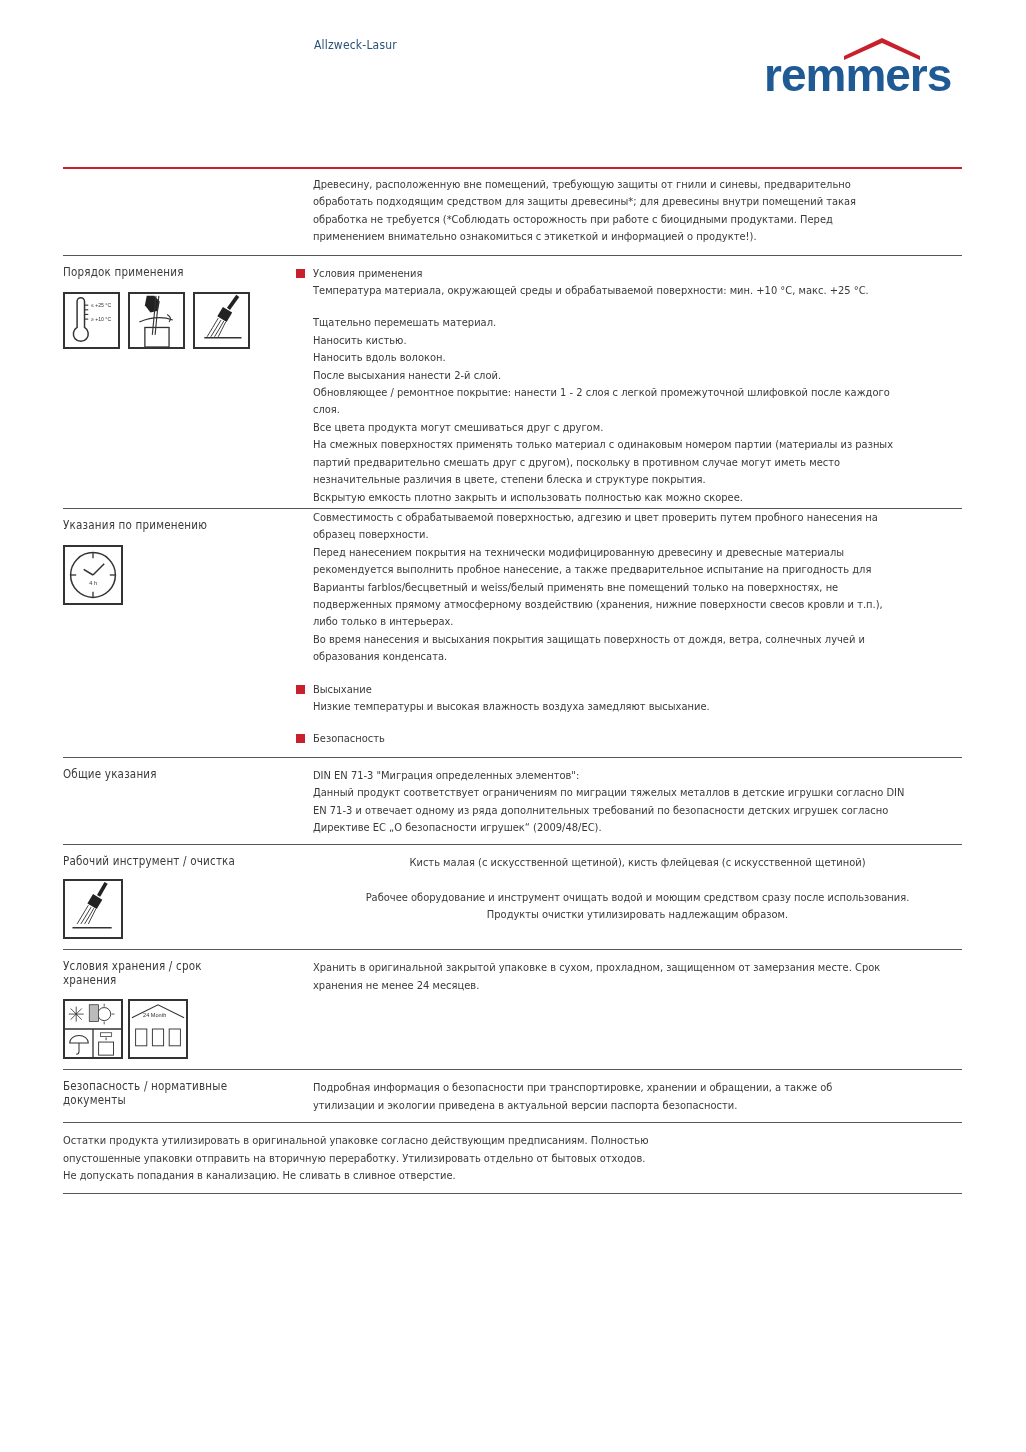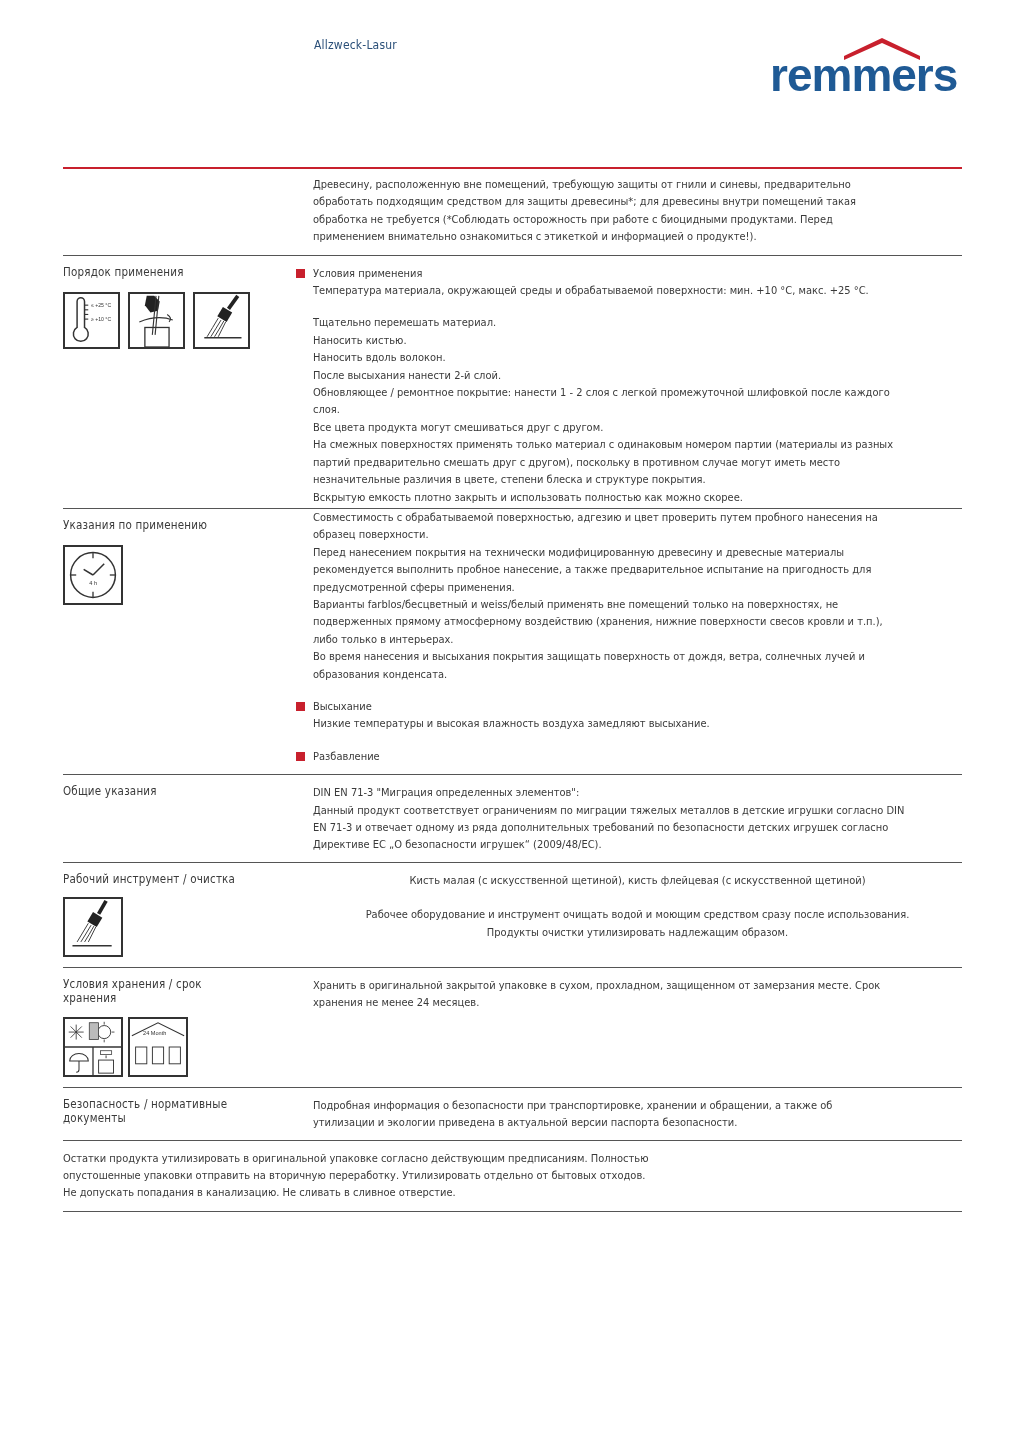--- a/index.html
+++ b/index.html
@@ -1,21 +1,21 @@
 <!DOCTYPE html>
 <html><head>
 <meta charset="utf-8">
 <style>
   html, body { margin: 0; padding: 0; background: #ffffff; }
   body { width: 1026px; height: 1452px; position: relative; overflow: hidden;
          font-family: "DejaVu Sans Condensed", "Liberation Sans Narrow", "Liberation Sans", sans-serif; color: #3a3a3a; }
   .product-name { position: absolute; left: 314px; top: 38px; font-size: 12px; color: #2a4f78; letter-spacing: 0.2px; }
   .logo { position: absolute; left: 762px; top: 36px; width: 200px; height: 70px; }
   .logo-roof { position: absolute; left: 82px; top: 2px; width: 76px; height: 22px; }
-  .logo-text { position: absolute; left: 8px; top: 16px; font-family: "Liberation Sans", sans-serif; font-weight: bold;
+  .logo-text { position: absolute; left: 2px; top: 16px; font-family: "Liberation Sans", sans-serif; font-weight: bold;
                font-size: 46px; color: #1f5a95; letter-spacing: -1px; line-height: 1; }
   .top-rule { position: absolute; left: 63px; top: 167px; width: 899px; height: 2px; background: #c8202d; }
 
   .content { position: absolute; left: 63px; top: 169px; width: 899px; }
   .row { display: flex; border-bottom: 1.5px solid #555; }
   .row-left { width: 250px; flex: none; padding-top: 9px; }
   .row-right { flex: 1; padding-top: 7px; padding-bottom: 8px; font-size: 11px; line-height: 17.4px; }
   .label { font-size: 11.5px; color: #3a3a3a; line-height: 14px; letter-spacing: 0.2px; }
   .text-line { display: block; }
   .gap { height: 15px; }
@@ -120,31 +120,30 @@
             <text x="26" y="41" font-size="6" fill="#333" font-family="Liberation Sans, sans-serif">4 h</text>
           </svg>
         </div>
       </div>
     </div>
     <div class="row-right" style="padding-top:0px;padding-bottom:9px;">
       <span class="text-line">Совместимость с обрабатываемой поверхностью, адгезию и цвет проверить путем пробного нанесения на</span>
       <span class="text-line">образец поверхности.</span>
       <span class="text-line">Перед нанесением покрытия на технически модифицированную древесину и древесные материалы</span>
       <span class="text-line">рекомендуется выполнить пробное нанесение, а также предварительное испытание на пригодность для</span>
-      <span class="text-line">предусмотренной сферы применения.</span>
       <span class="text-line">Варианты farblos/бесцветный и weiss/белый применять вне помещений только на поверхностях, не</span>
       <span class="text-line">подверженных прямому атмосферному воздействию (хранения, нижние поверхности свесов кровли и т.п.),</span>
       <span class="text-line">либо только в интерьерах.</span>
       <span class="text-line">Во время нанесения и высыхания покрытия защищать поверхность от дождя, ветра, солнечных лучей и</span>
       <span class="text-line">образования конденсата.</span>
       <div class="gap"></div>
       <span class="subhead"><span class="bullet"></span><span>Высыхание</span></span>
       <span class="text-line">Низкие температуры и высокая влажность воздуха замедляют высыхание.</span>
       <div class="gap"></div>
-      <span class="subhead"><span class="bullet"></span><span>Разбавление</span></span>
+      <span class="subhead"><span class="bullet"></span><span>Безопасность</span></span>
     </div>
   </div>
 
   <div class="row">
     <div class="row-left">
       <div class="label">Общие указания</div>
     </div>
     <div class="row-right" style="padding-top:9px;">
       <span class="text-line">DIN EN 71-3 "Миграция определенных элементов":</span>
       <span class="text-line">Данный продукт соответствует ограничениям по миграции тяжелых металлов в детские игрушки согласно DIN</span>

